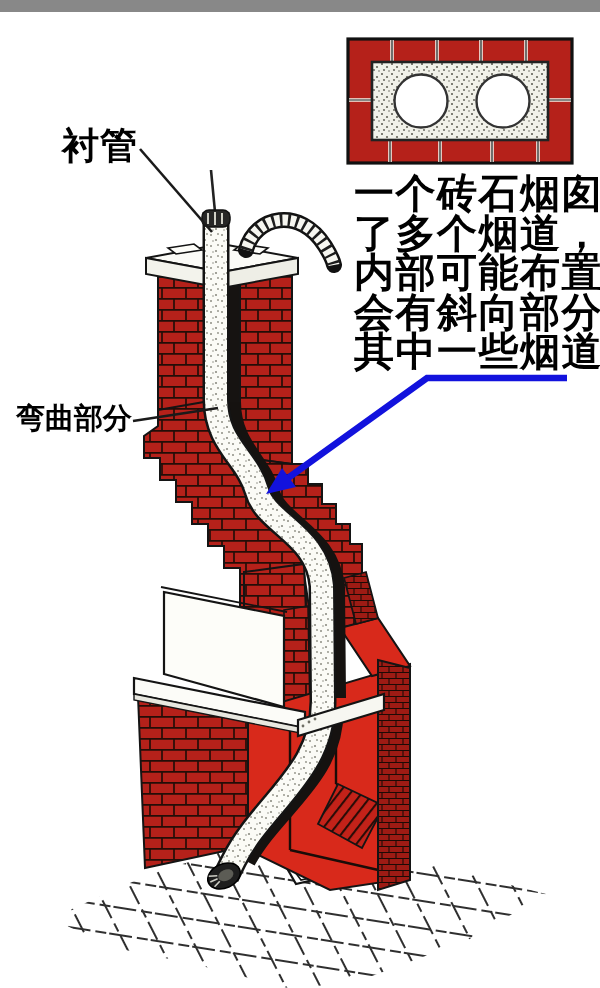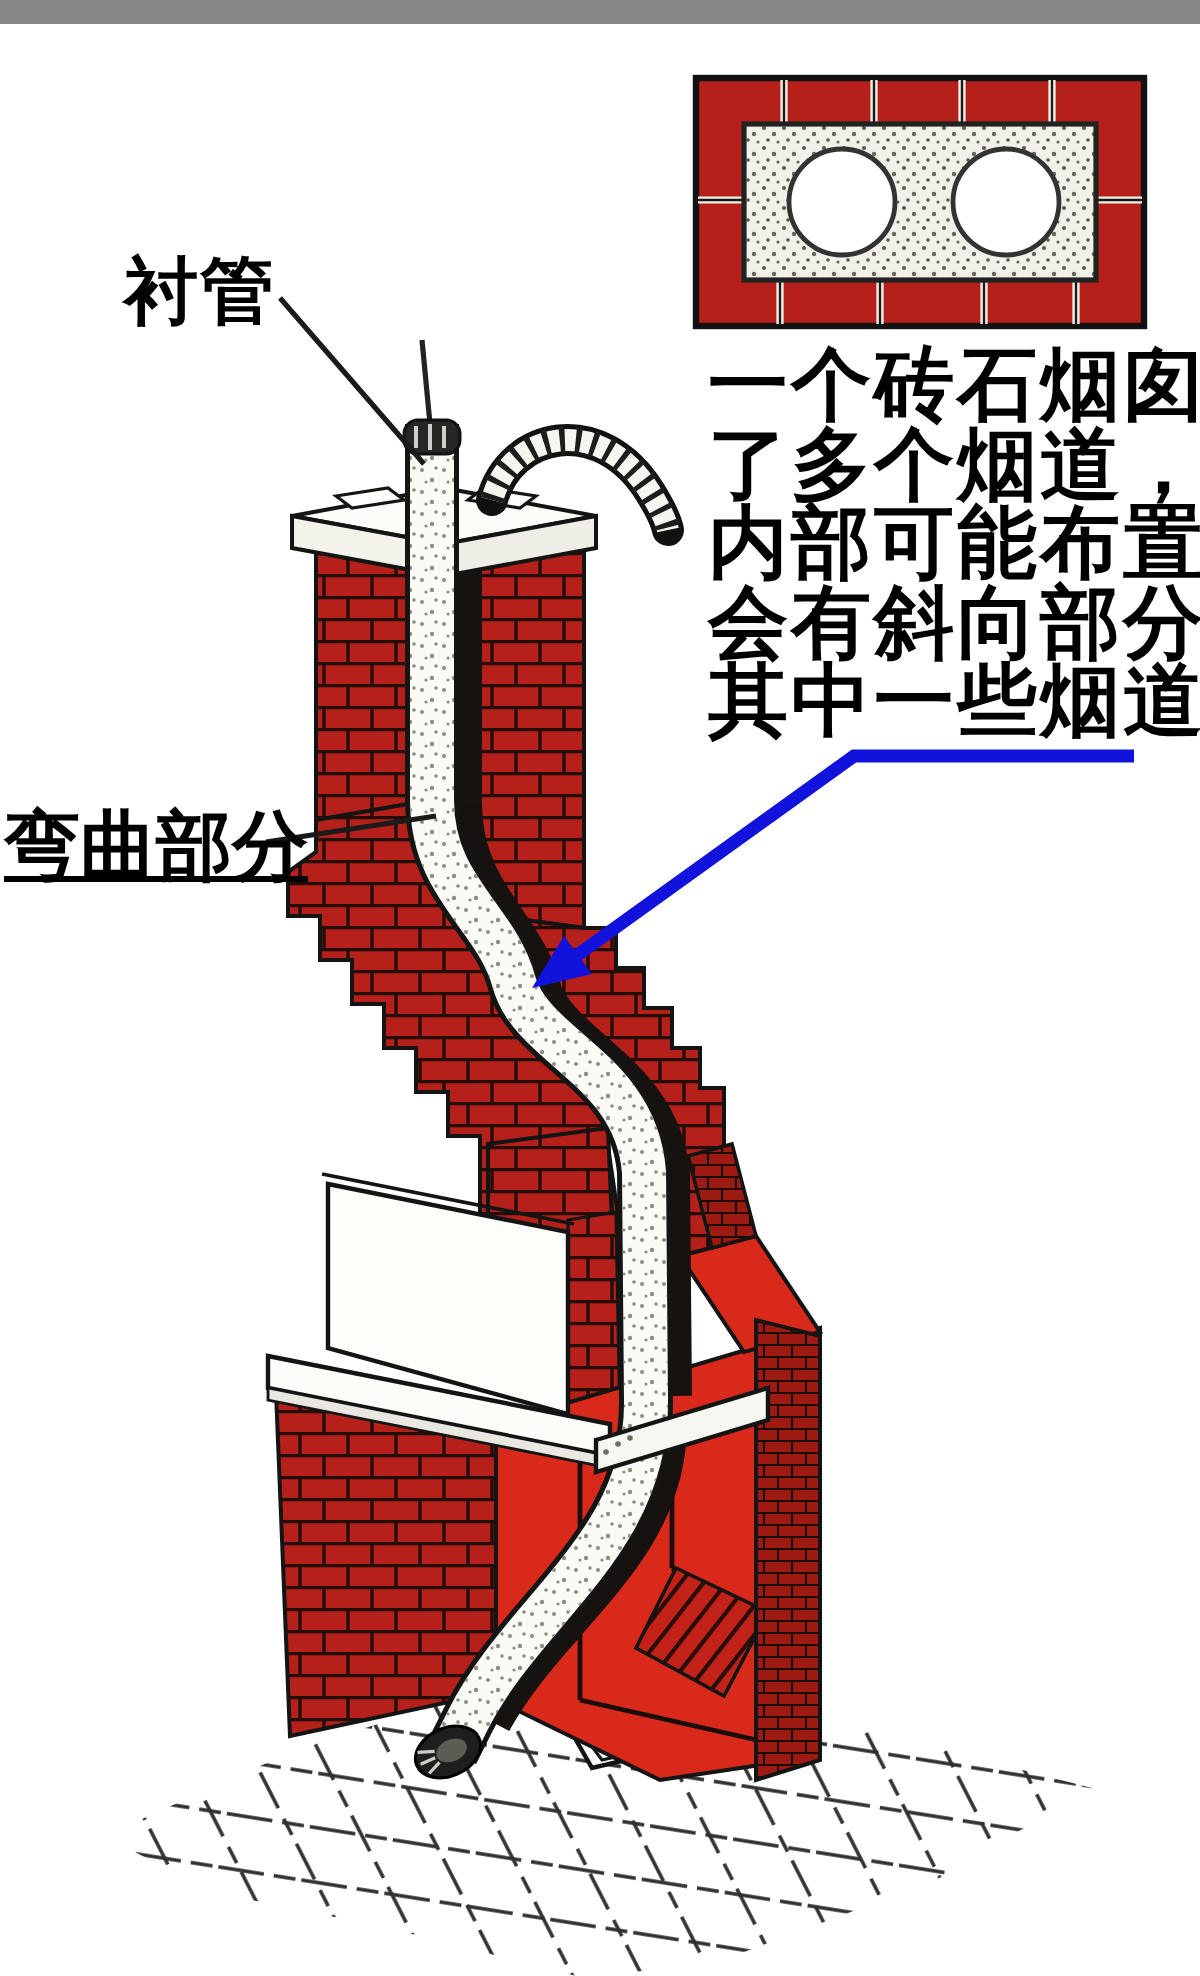--- a/index.html
+++ b/index.html
@@ -7,21 +7,21 @@
     position:relative;width:600px;height:988px;margin:12px auto;
     background:var(--background,#fff);overflow:hidden;
     font-family:"DejaVu Sans","Liberation Sans",sans-serif;
   }
   #art{position:absolute;left:0;top:0;}
   .lbl{
     position:absolute;color:var(--text,#000);font-weight:700;white-space:nowrap;
     letter-spacing:1px;line-height:1;
   }
   #liner-label{left:62px;top:115px;font-size:37px;}
-  #bend-label{left:2px;top:392px;font-size:38px;letter-spacing:0;text-decoration:underline;}
+  #bend-label{left:16px;top:392px;font-size:29px;letter-spacing:0;}
   #annotation{
     position:absolute;left:354px;top:162px;width:236px;
     color:var(--text,#000);font-weight:700;font-size:40px;line-height:39.5px;
     letter-spacing:1.5px;white-space:nowrap;
   }
 </style>
 </head>
 <body>
 
 <div id="stage">

